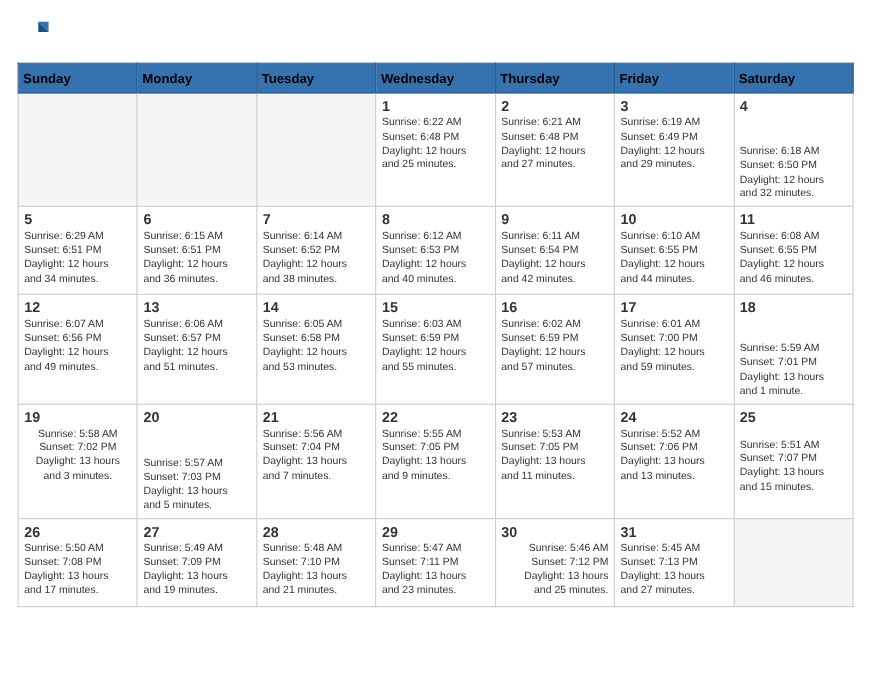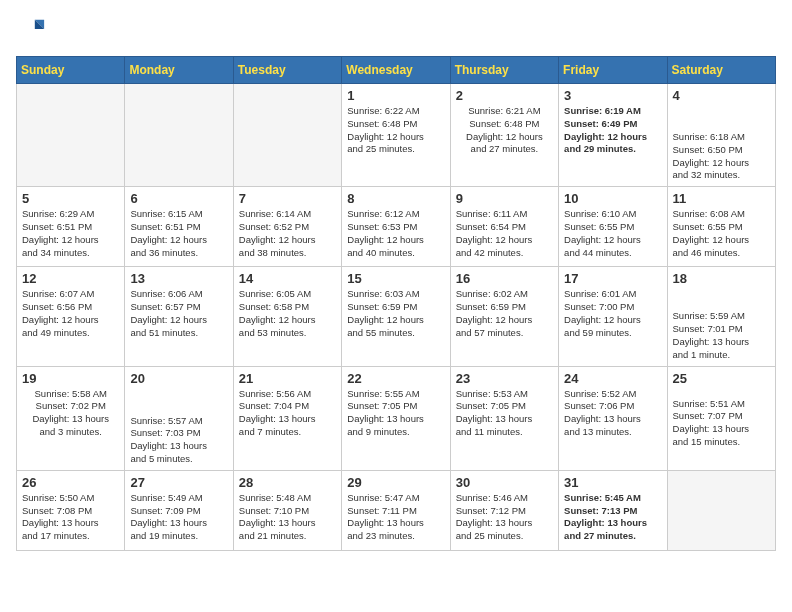--- a/index.html
+++ b/index.html
@@ -44,21 +44,21 @@
       font-size: 15px;
       color: #555;
     }
     .calendar {
       width: 100%;
       border-collapse: collapse;
       border: 1px solid #ccc;
     }
     .calendar th {
       background: #3572b0;
-      color: #fde047;
+      color: #000000;
       font-size: 12px;
       font-weight: bold;
       padding: 6px 4px;
       text-align: left;
       border: 1px solid #2a5a90;
     }
     .calendar td {
       vertical-align: top;
       border: 1px solid #ccc;
       padding: 4px 5px;
@@ -125,28 +125,28 @@
         <td class="empty"></td>
         <td>
           <div class="day-number">1</div>
           <div class="day-info" style="white-space: pre-line;">Sunrise: 6:22 AM
 Sunset: 6:48 PM
 Daylight: 12 hours
 and 25 minutes.</div>
         </td>
         <td>
           <div class="day-number">2</div>
-          <div class="day-info" style="white-space: pre-line; text-align: center;">Sunrise: 6:21 AM
+          <div class="day-info" style="white-space: pre-line;">Sunrise: 6:21 AM
 Sunset: 6:48 PM
 Daylight: 12 hours
 and 27 minutes.</div>
         </td>
         <td>
           <div class="day-number">3</div>
-          <div class="day-info" style="white-space: pre-line; font-weight: bold;">Sunrise: 6:19 AM
+          <div class="day-info" style="white-space: pre-line;">Sunrise: 6:19 AM
 Sunset: 6:49 PM
 Daylight: 12 hours
 and 29 minutes.</div>
         </td>
         <td>
           <div class="day-number">4</div>
           <div class="day-info" style="white-space: pre-line; margin-top: 28px;">Sunrise: 6:18 AM
 Sunset: 6:50 PM
 Daylight: 12 hours
 and 32 minutes.</div>
@@ -329,28 +329,28 @@
         </td>
         <td>
           <div class="day-number">29</div>
           <div class="day-info" style="white-space: pre-line;">Sunrise: 5:47 AM
 Sunset: 7:11 PM
 Daylight: 13 hours
 and 23 minutes.</div>
         </td>
         <td>
           <div class="day-number">30</div>
-          <div class="day-info" style="white-space: pre-line;">Sunrise: 5:46 AM
+          <div class="day-info" style="white-space: pre-line; text-align: right;">Sunrise: 5:46 AM
 Sunset: 7:12 PM
 Daylight: 13 hours
 and 25 minutes.</div>
         </td>
         <td>
           <div class="day-number">31</div>
-          <div class="day-info" style="white-space: pre-line; font-weight: bold;">Sunrise: 5:45 AM
+          <div class="day-info" style="white-space: pre-line;">Sunrise: 5:45 AM
 Sunset: 7:13 PM
 Daylight: 13 hours
 and 27 minutes.</div>
         </td>
         <td class="empty"></td>
       </tr>
     </tbody>
 </table>
 
 </body></html>

